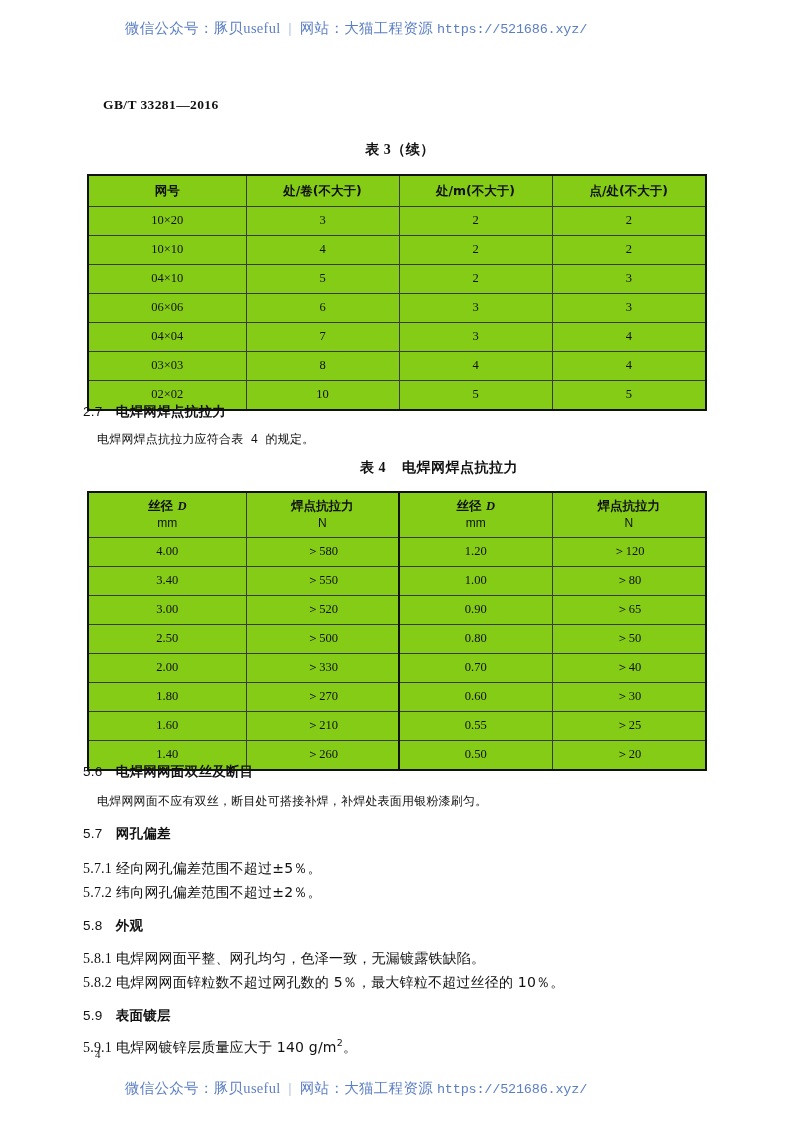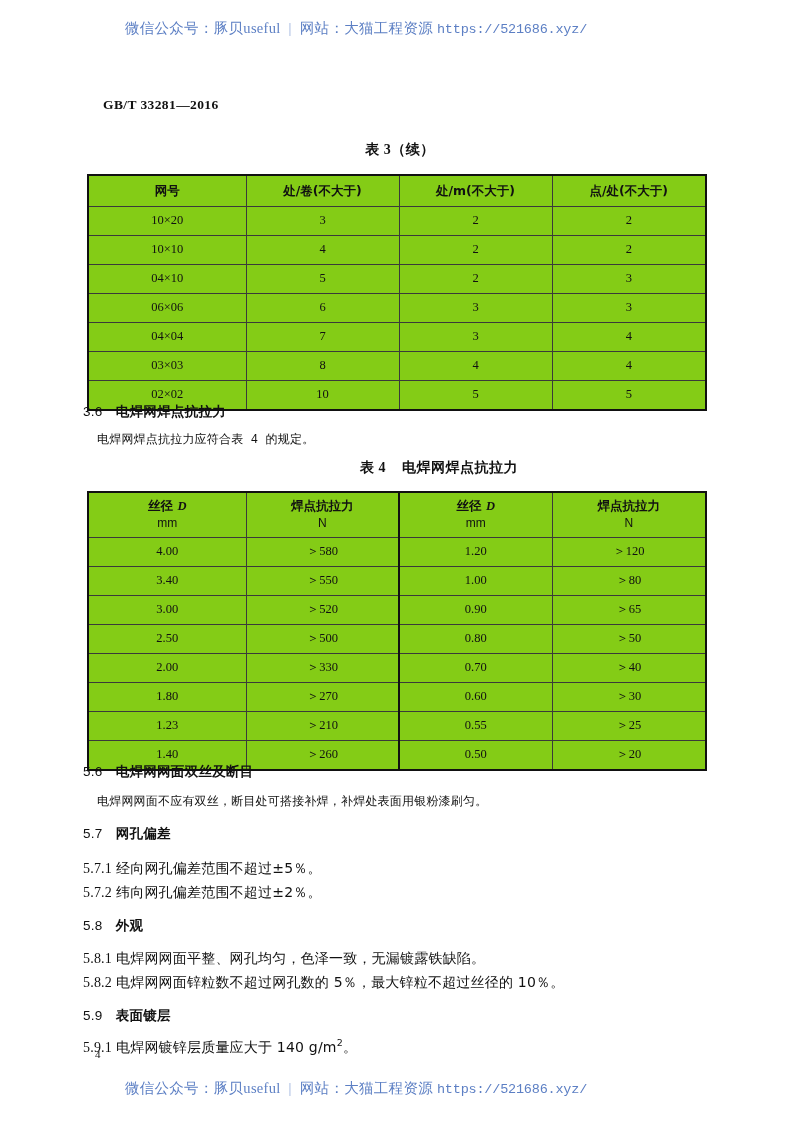--- a/index.html
+++ b/index.html
@@ -230,21 +230,21 @@
       <tr>
         <td>02×02</td>
         <td>10</td>
         <td>5</td>
         <td>5</td>
       </tr>
     </tbody>
 </table>
 
 <div class="sec-heading" style="top:403px;">
-  <span class="sec-num">3.6</span><span>电焊网焊点抗拉力</span>
+  <span class="sec-num">2.7</span><span>电焊网焊点抗拉力</span>
 </div>
 <div class="para" style="top:431px;">电焊网焊点抗拉力应符合表 4 的规定。</div>
 
 <div class="table-caption" style="top:459px;padding-left:39px;">
   <span class="cap-num">表 4</span>&nbsp;&nbsp;&nbsp;<span>电焊网焊点抗拉力</span>
 </div>
 
 <table class="doc-table t4" id="table4" style="left:87px; top:491px; width:618px;">
   <colgroup>
     <col style="width:158px;">
@@ -301,21 +301,21 @@
         <td>0.70</td>
         <td>＞40</td>
       </tr>
       <tr>
         <td>1.80</td>
         <td class="mid-left">＞270</td>
         <td>0.60</td>
         <td>＞30</td>
       </tr>
       <tr>
-        <td>1.23</td>
+        <td>1.60</td>
         <td class="mid-left">＞210</td>
         <td>0.55</td>
         <td>＞25</td>
       </tr>
       <tr>
         <td>1.40</td>
         <td class="mid-left">＞260</td>
         <td>0.50</td>
         <td>＞20</td>
       </tr>

